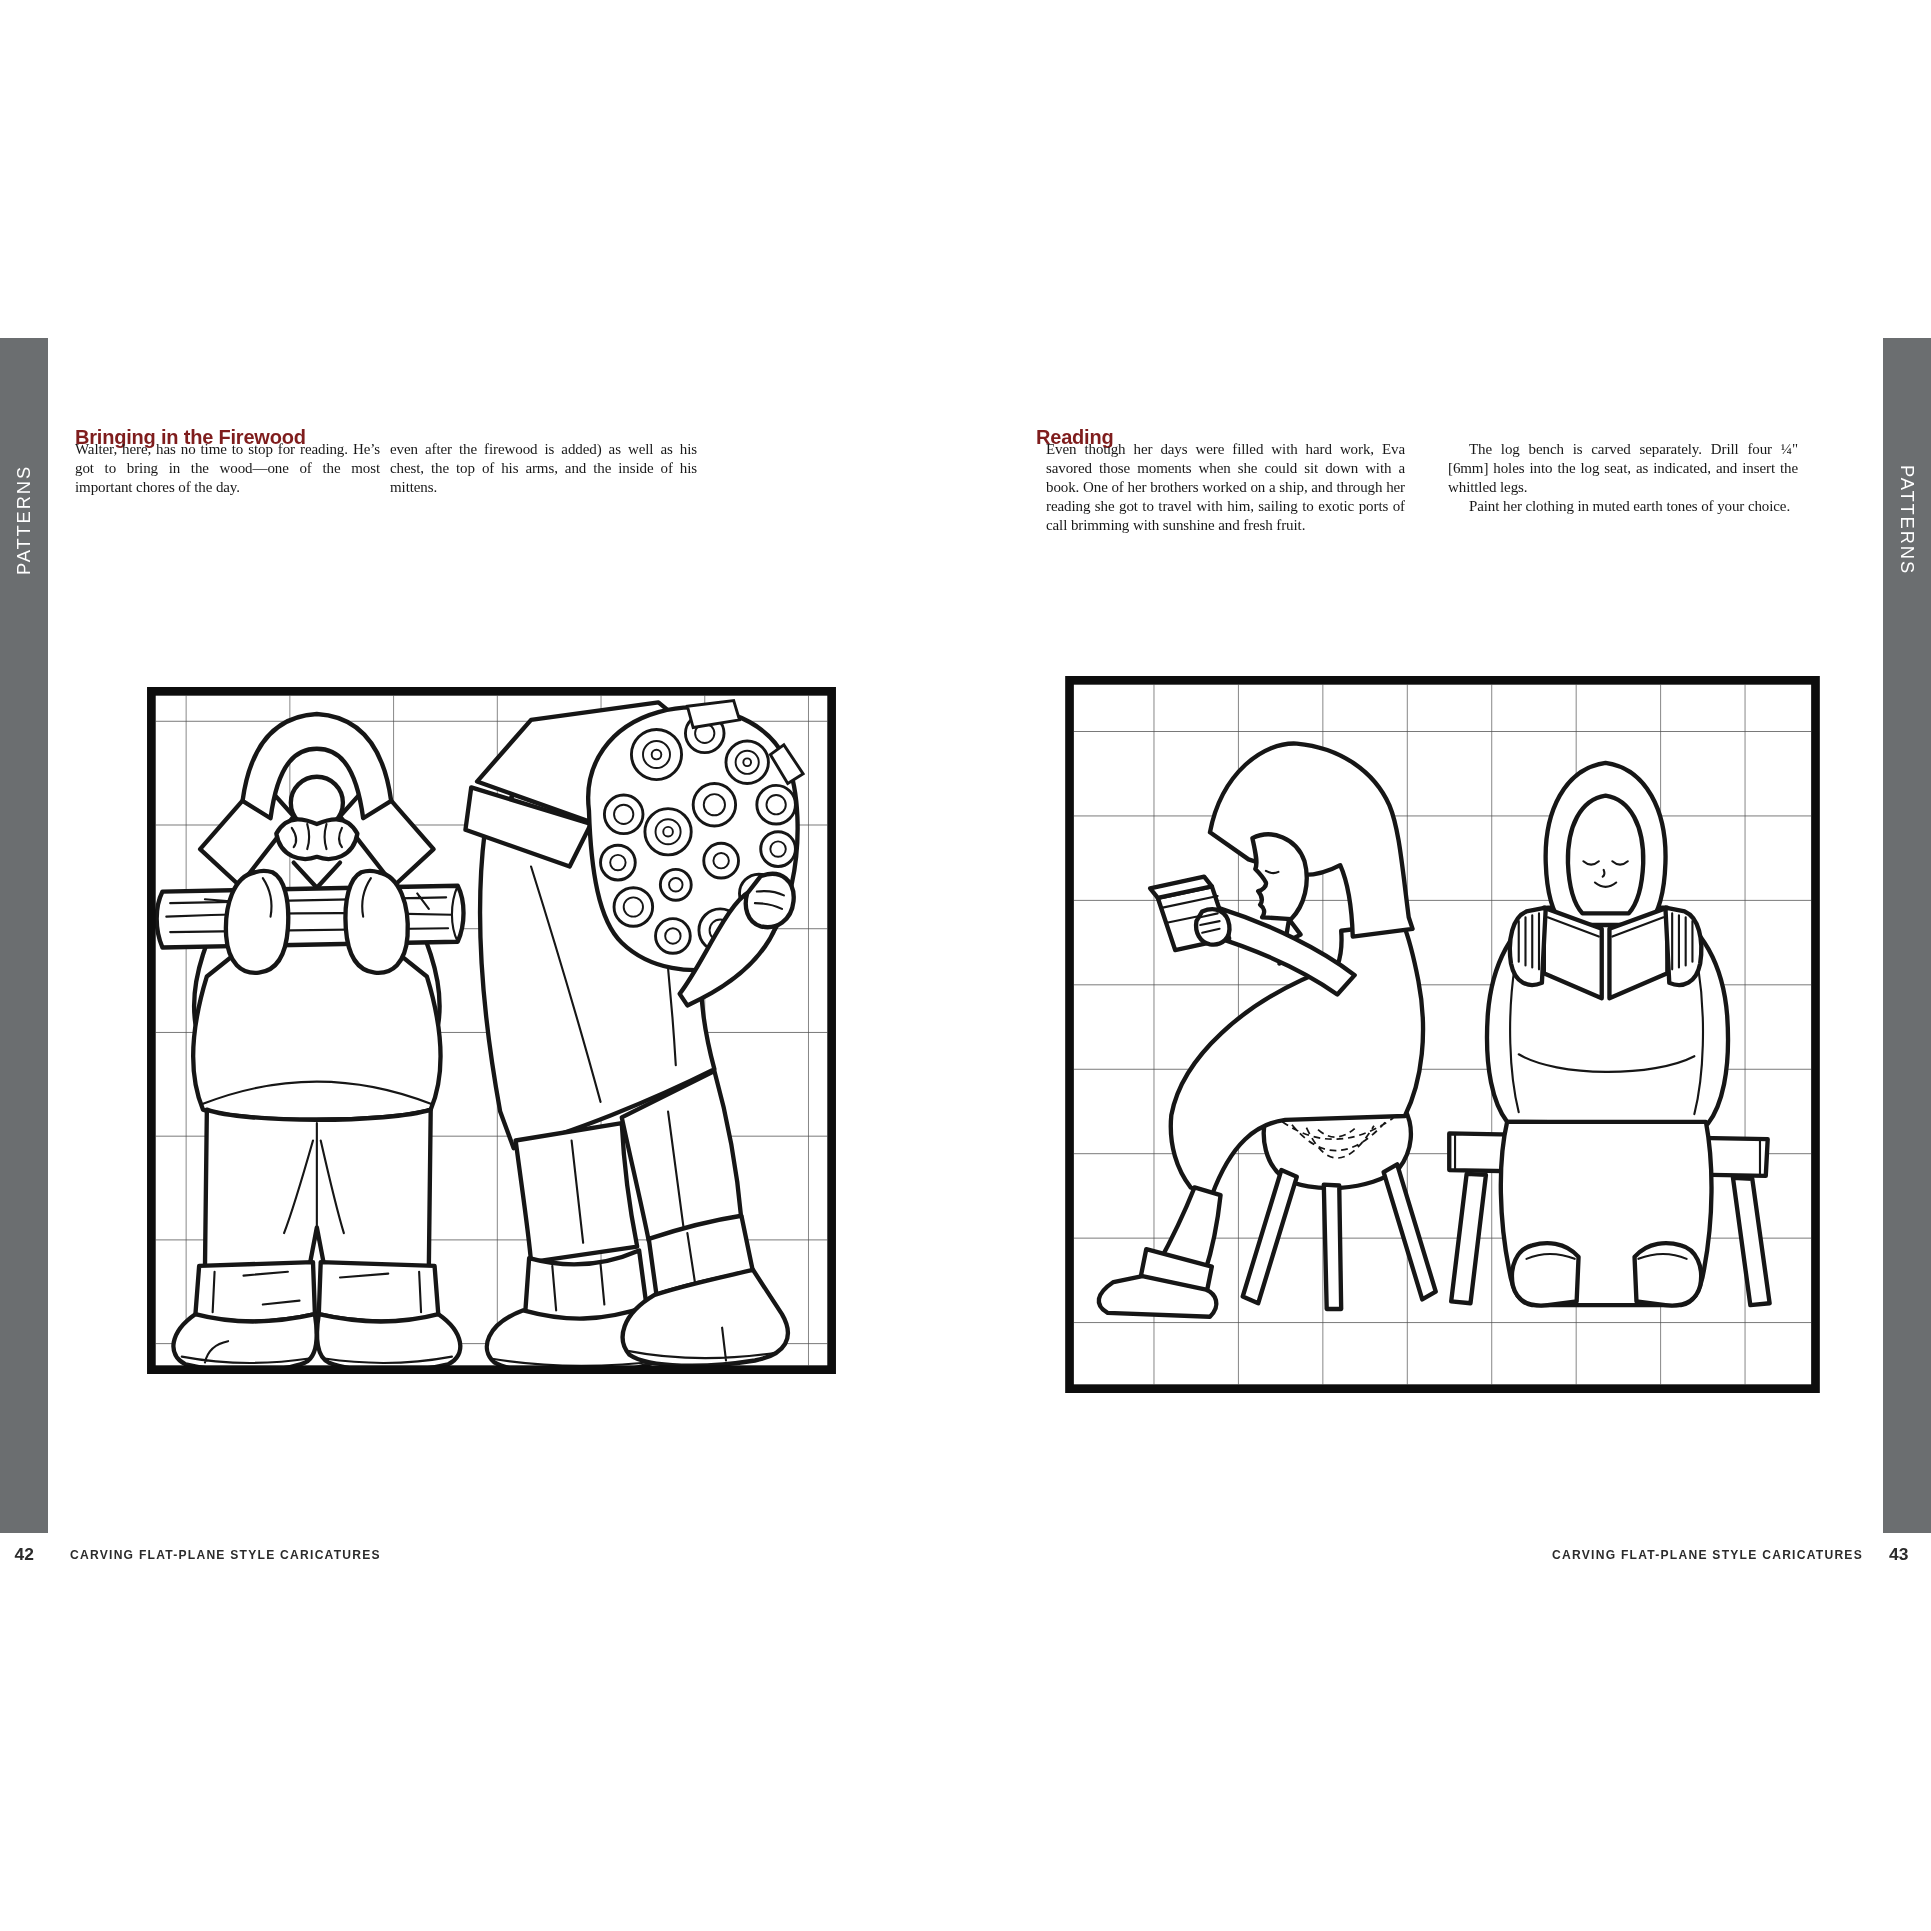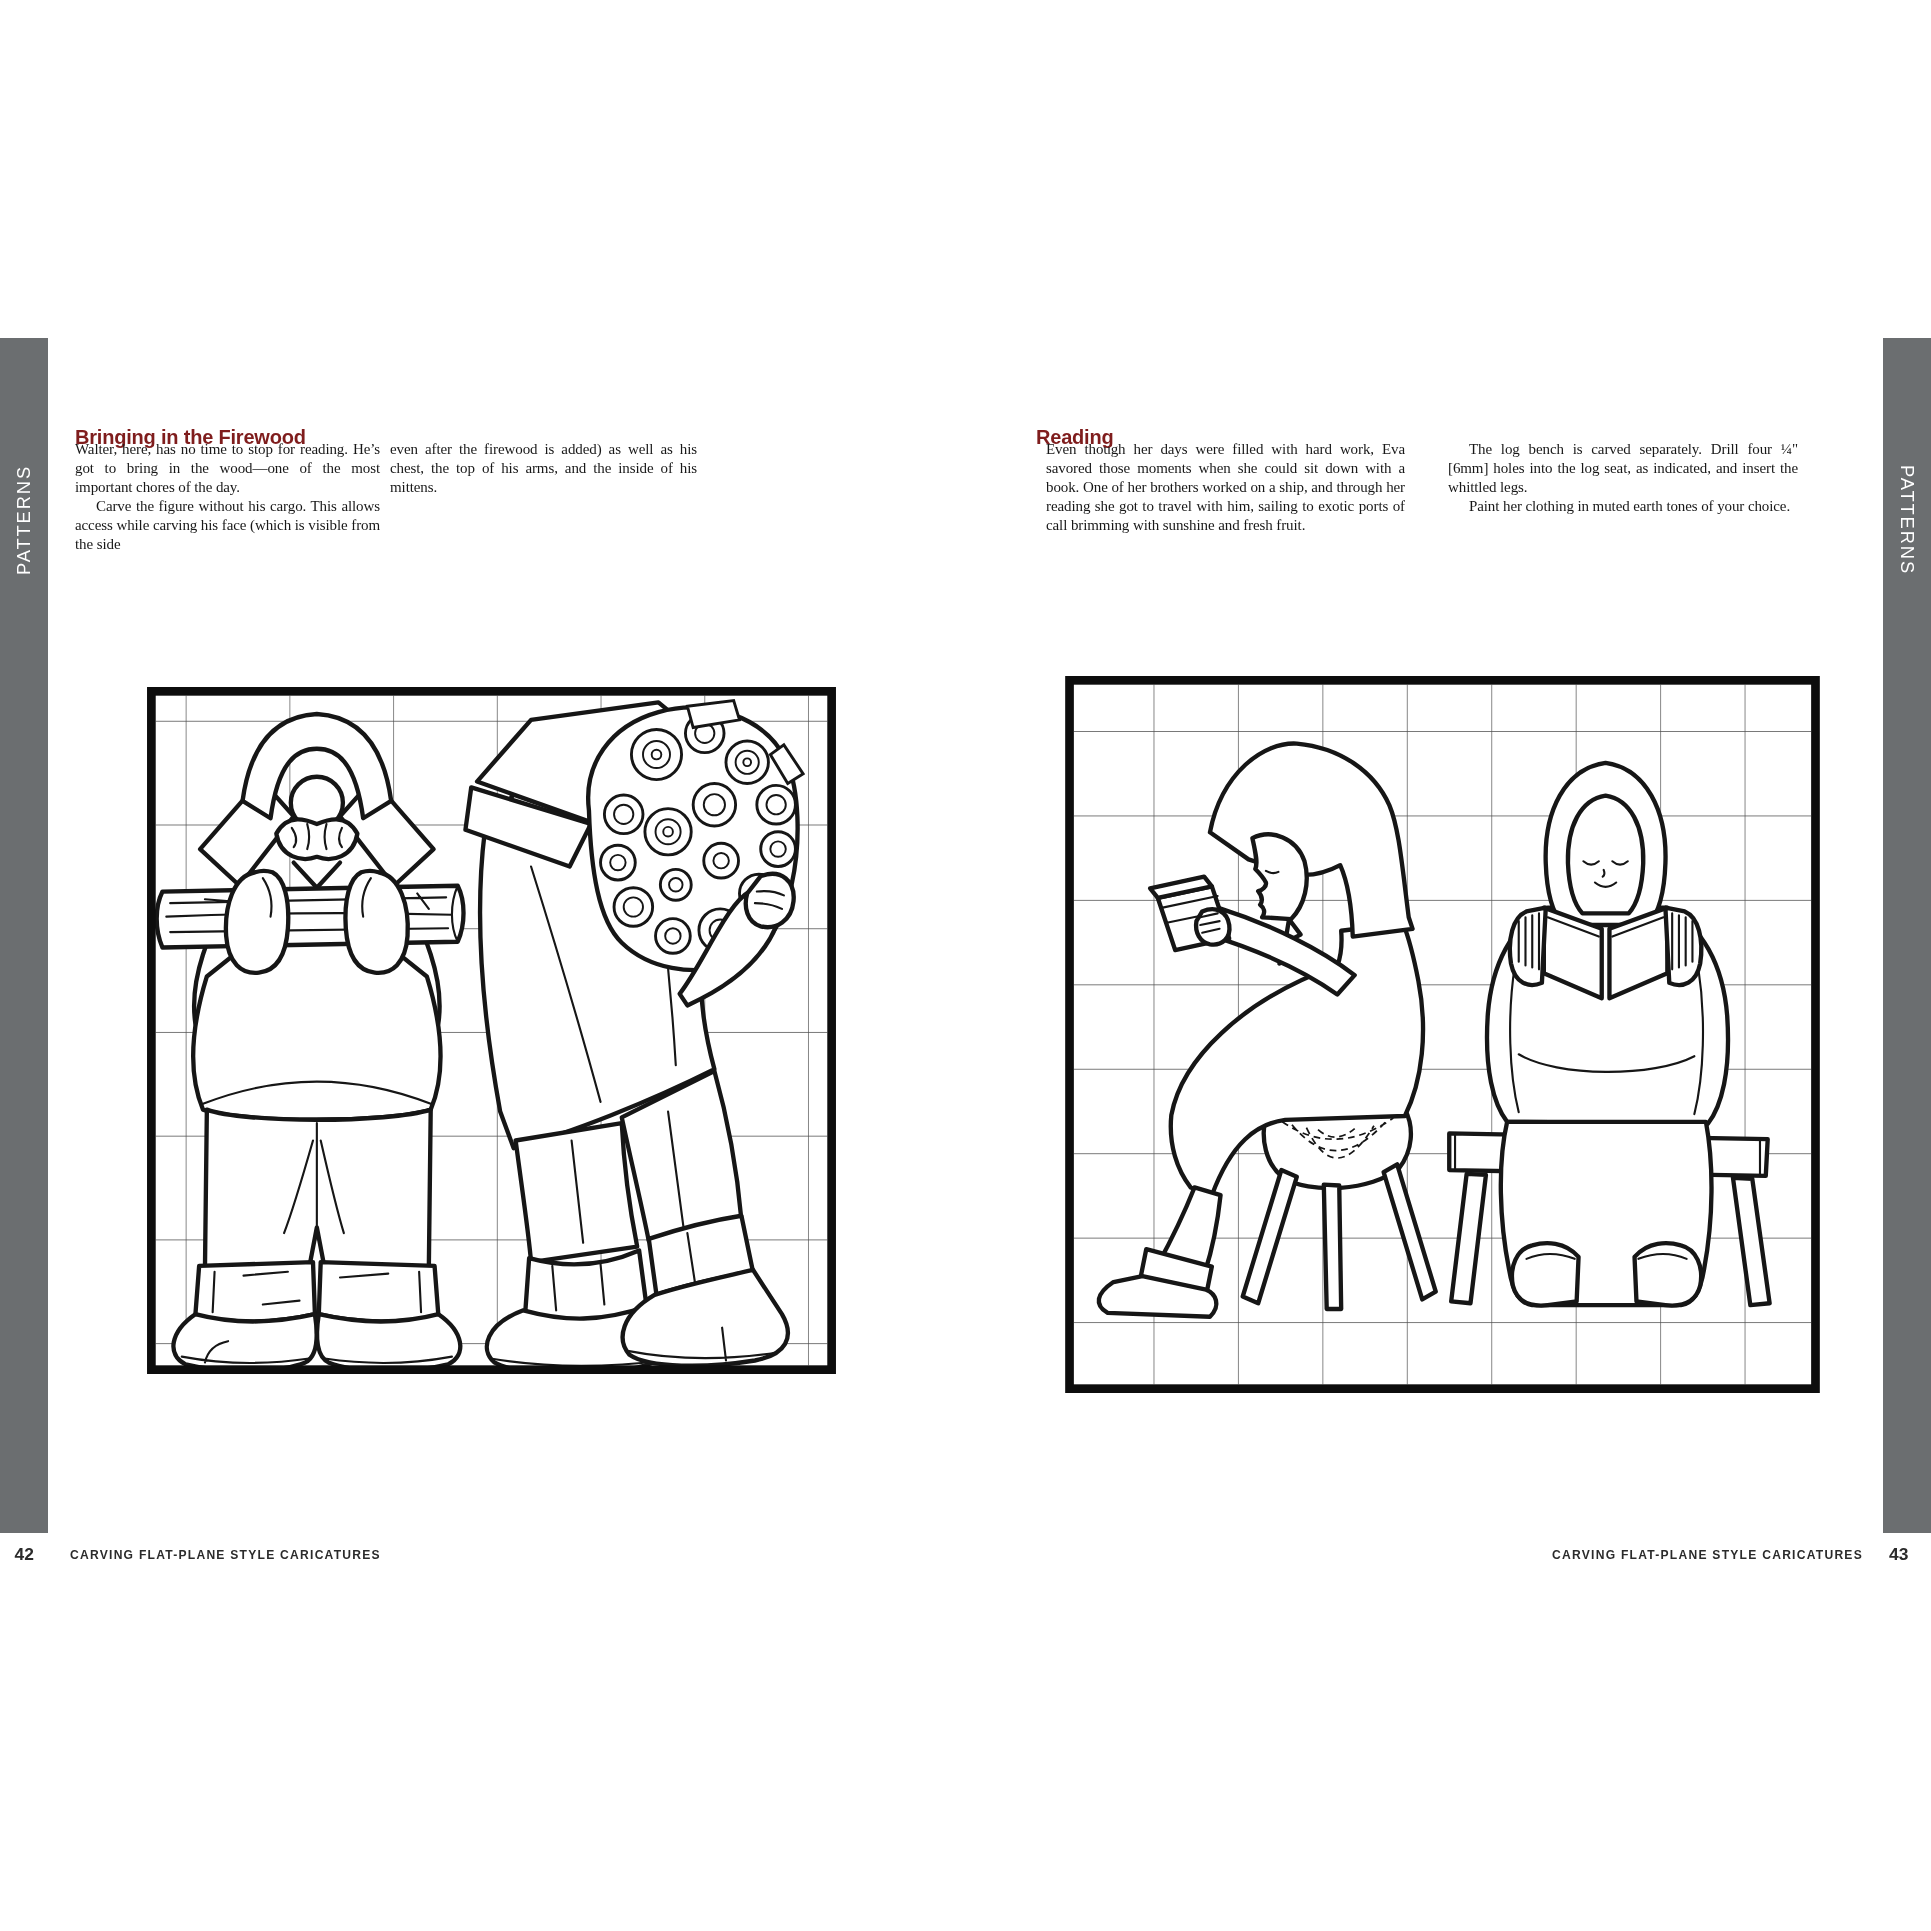--- a/index.html
+++ b/index.html
@@ -68,21 +68,20 @@
 <div class="tab tab-left">
   <span class="tab-label">PATTERNS</span>
 </div>
 <div class="tab tab-right">
   <span class="tab-label">PATTERNS</span>
 </div>
 
 <h2 class="page-title title-left">Bringing in the Firewood</h2>
 <div class="col lcol1">
   <p>Walter, here, has no time to stop for reading. He’s got to bring in the wood—one of the most important chores of the day.</p>
-  <p class="indent">Carve the figure without his cargo. This allows access while carving his face (which is visible from the side</p>
 </div>
 <div class="col lcol2">
   <p>even after the firewood is added) as well as his chest, the top of his arms, and the inside of his mittens.</p>
 </div>
 
 <h2 class="page-title title-right">Reading</h2>
 <div class="col rcol1">
   <p>Even though her days were filled with hard work, Eva savored those moments when she could sit down with a book. One of her brothers worked on a ship, and through her reading she got to travel with him, sailing to exotic ports of call brimming with sunshine and fresh fruit.</p>
 </div>
 <div class="col rcol2">

